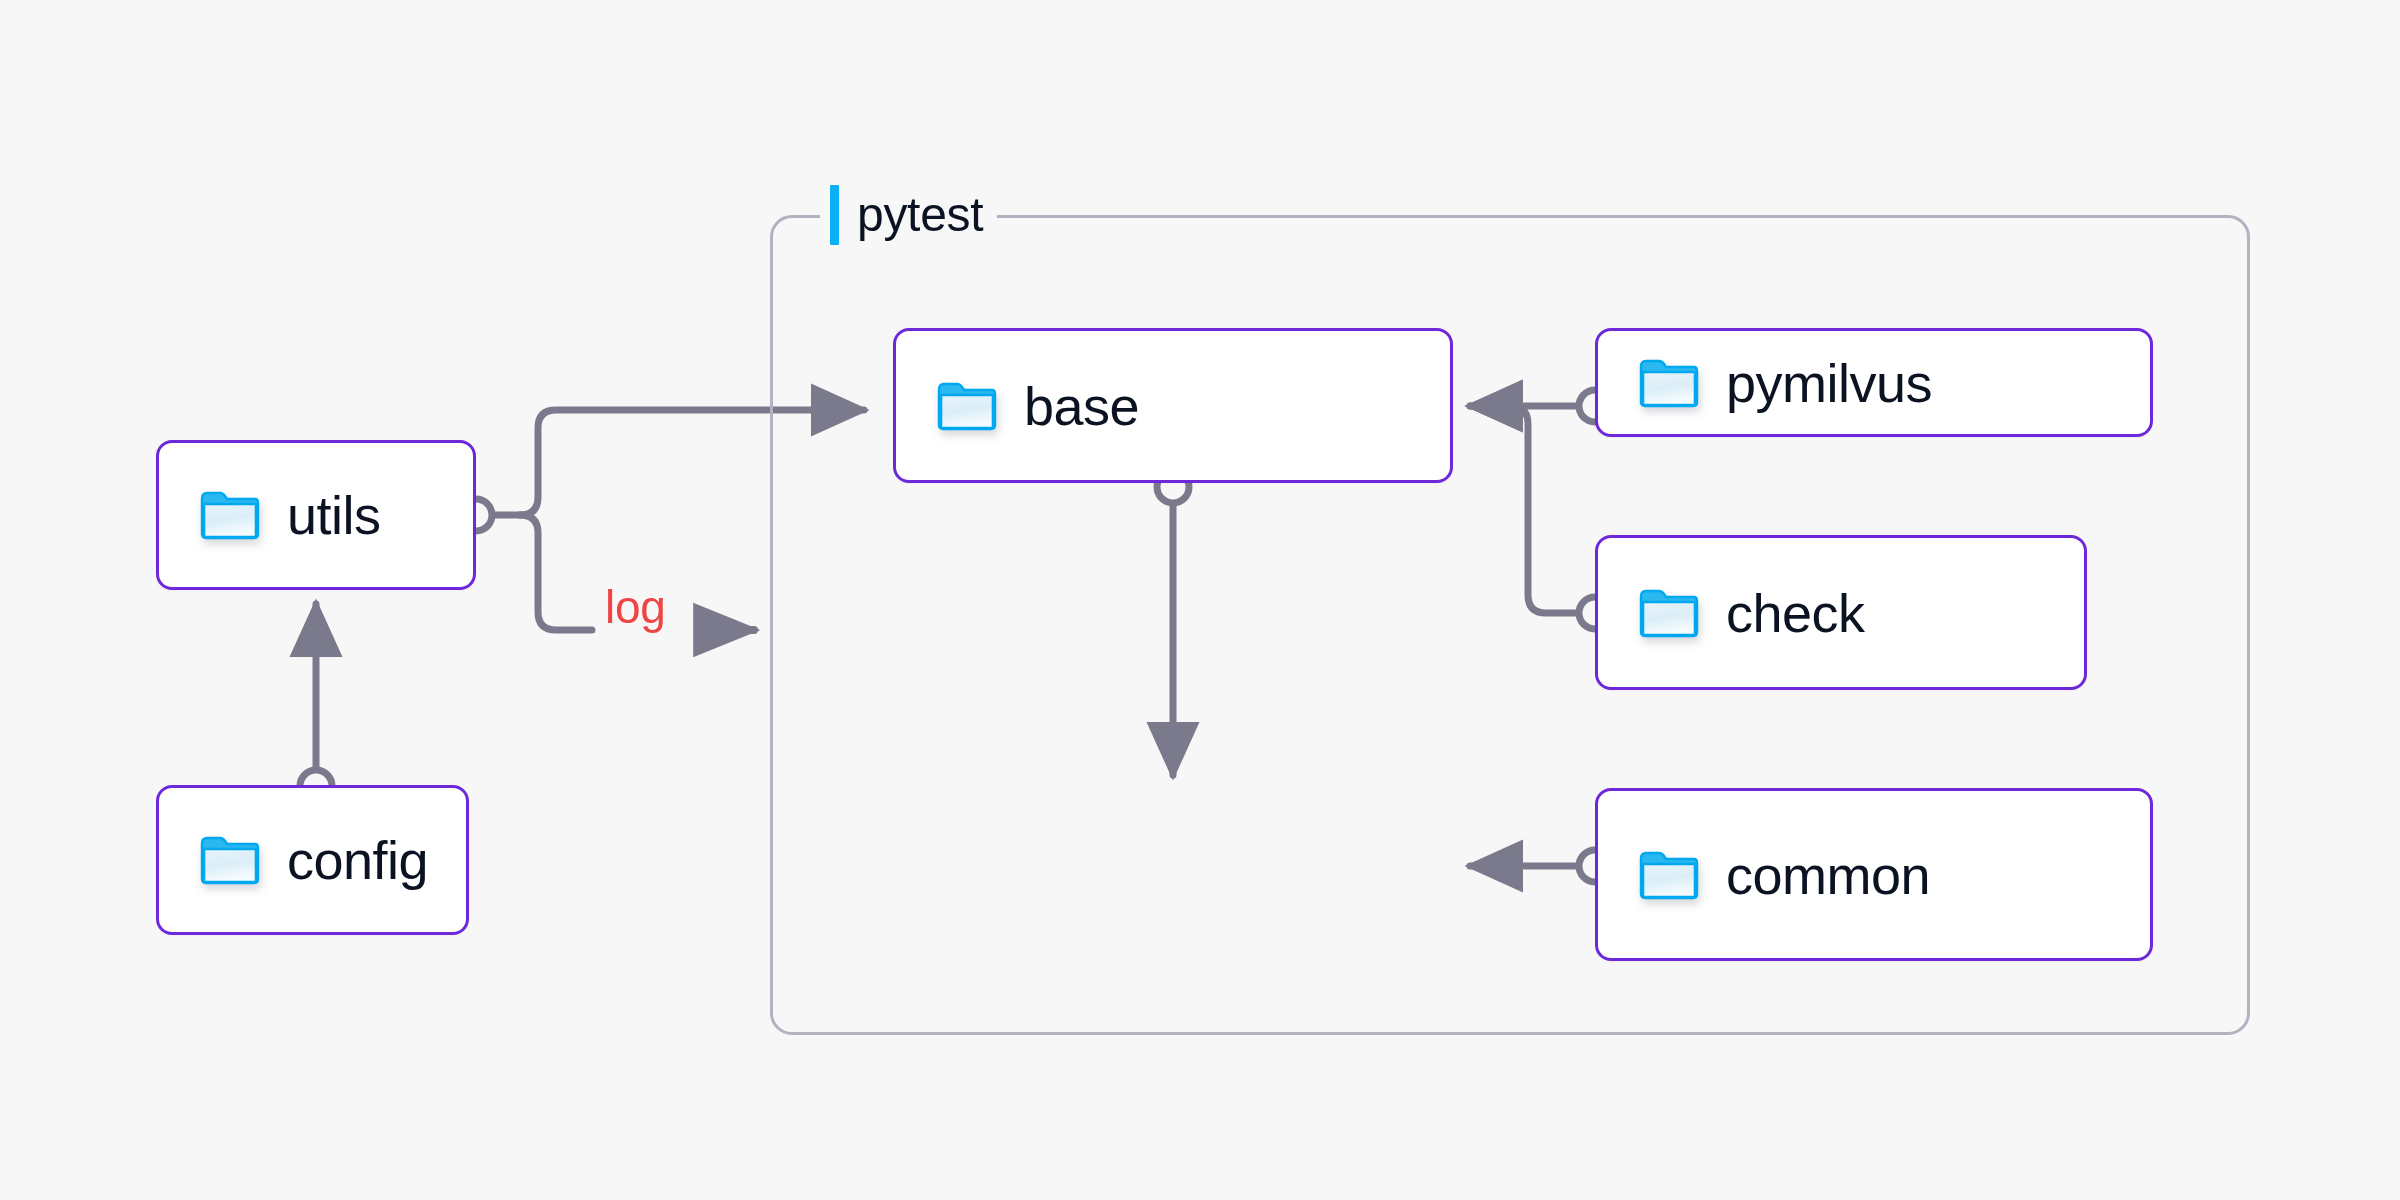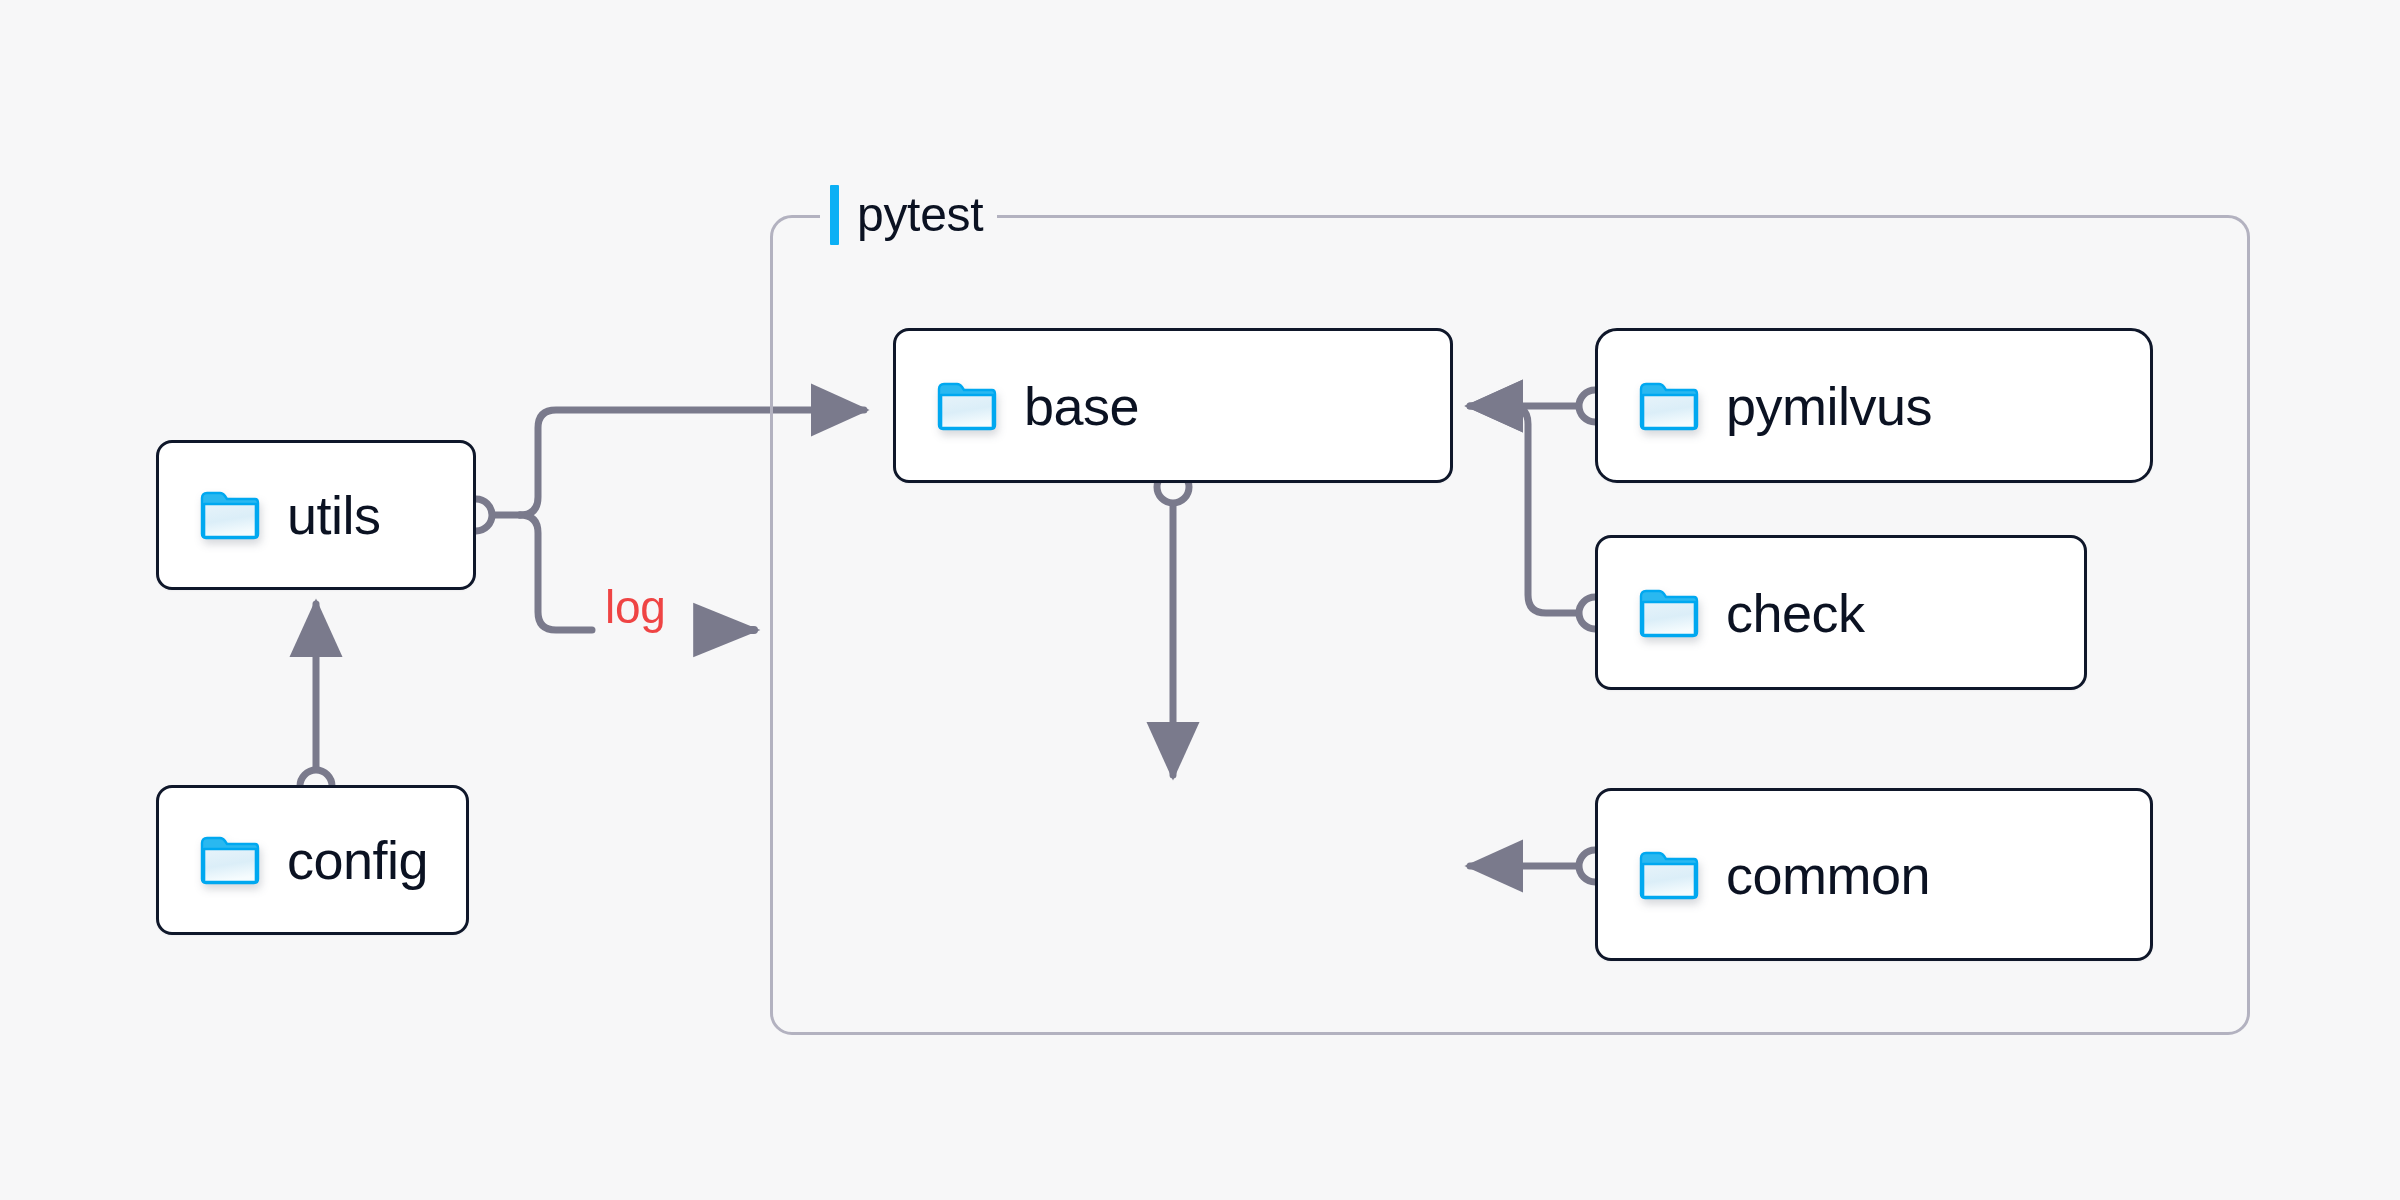--- a/index.html
+++ b/index.html
@@ -59,21 +59,21 @@
     line-height: 1;
     letter-spacing: -0.3px;
     white-space: nowrap;
   }
 
   
   .node {
     position: absolute;
     box-sizing: border-box;
     background: #ffffff;
-    border: 3px solid #0f172a;
+    border: 3px solid #6d28d9;
     border-radius: 16px;
     display: flex;
     align-items: center;
     box-shadow: 0 1px 2px rgba(16,24,40,0.04);
   }
   .node .inner {
     display: flex;
     align-items: center;
     gap: 26px;
     padding-left: 40px;
@@ -182,21 +182,21 @@
     <div class="inner">
       <svg class="folder-icon" viewBox="0 0 62 52">
         <path d="M3 9 Q3 4 8 4 L21 4 Q24 4 26 7 L28 10 L56 10 Q59 10 59 14 L59 45 Q59 49 55 49 L7 49 Q3 49 3 45 Z" fill="#2ab8f0" stroke="#00a8f0" stroke-width="2.4" stroke-linejoin="round"></path>
         <path d="M5 15 L57 15 L57 47 Q57 48 55.5 48 L6.5 48 Q5 48 5 47 Z" fill="url(#folderGrad)" stroke="#00a8f0" stroke-width="2.6" stroke-linejoin="round"></path>
       </svg>
       <span class="label">base</span>
     </div>
   </div>
 
 
-  <div class="node" id="node-pymilvus" style="left: 1595px; top: 328px; width: 558px; height: 155px; border-radius: 22px;">
+  <div class="node" id="node-pymilvus" style="left: 1595px; top: 328px; width: 558px; height: 109px;">
     <div class="inner">
       <svg class="folder-icon" viewBox="0 0 62 52">
         <path d="M3 9 Q3 4 8 4 L21 4 Q24 4 26 7 L28 10 L56 10 Q59 10 59 14 L59 45 Q59 49 55 49 L7 49 Q3 49 3 45 Z" fill="#2ab8f0" stroke="#00a8f0" stroke-width="2.4" stroke-linejoin="round"></path>
         <path d="M5 15 L57 15 L57 47 Q57 48 55.5 48 L6.5 48 Q5 48 5 47 Z" fill="url(#folderGrad)" stroke="#00a8f0" stroke-width="2.6" stroke-linejoin="round"></path>
       </svg>
       <span class="label">pymilvus</span>
     </div>
   </div>
 
   <div class="node" id="node-check" style="left: 1595px; top: 535px; width: 492px; height: 155px;">

